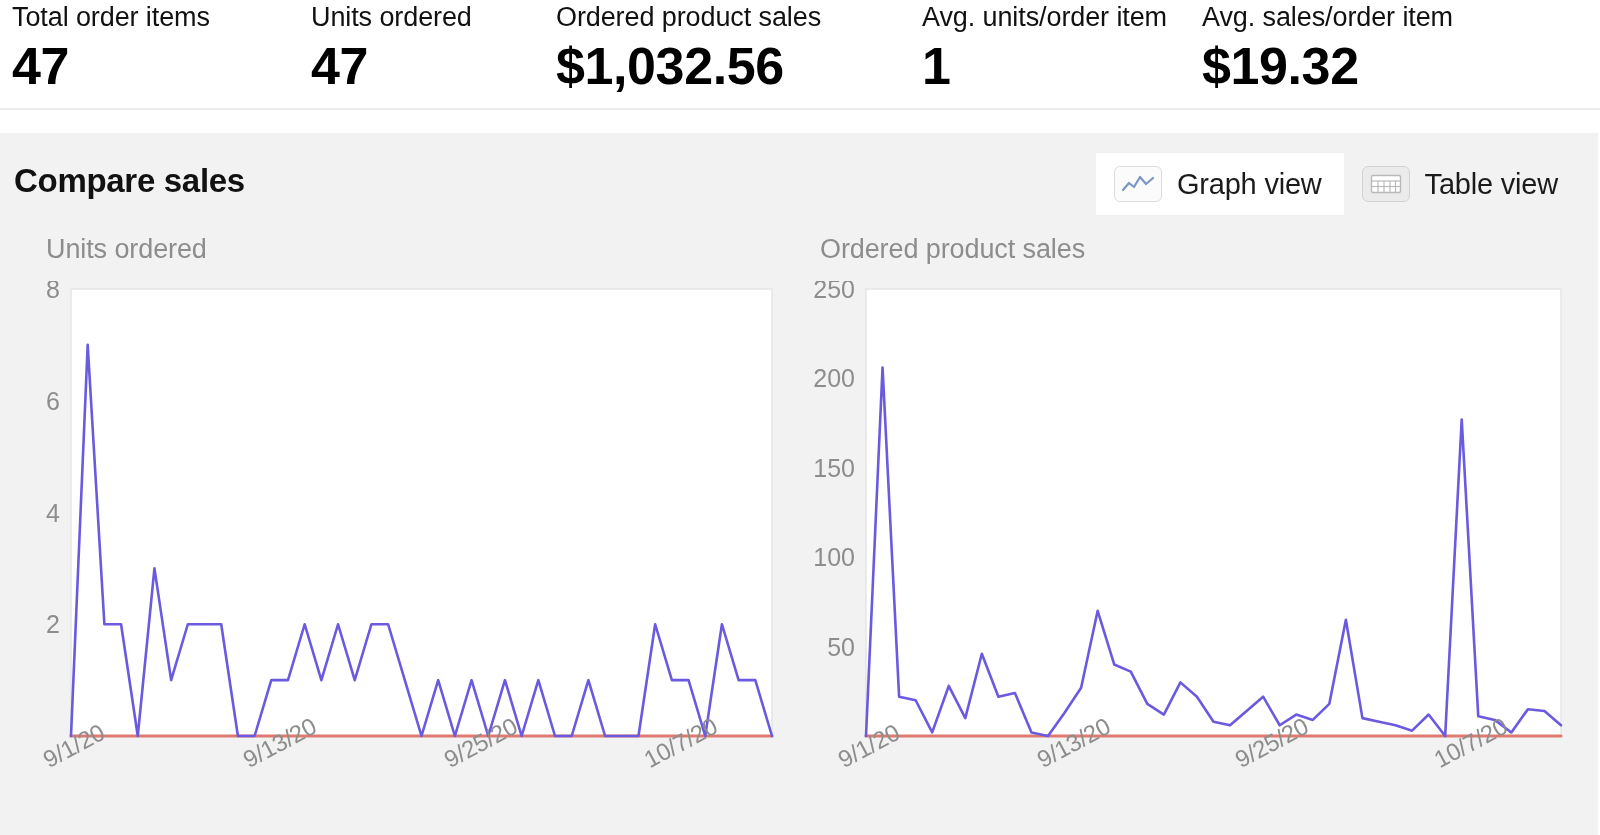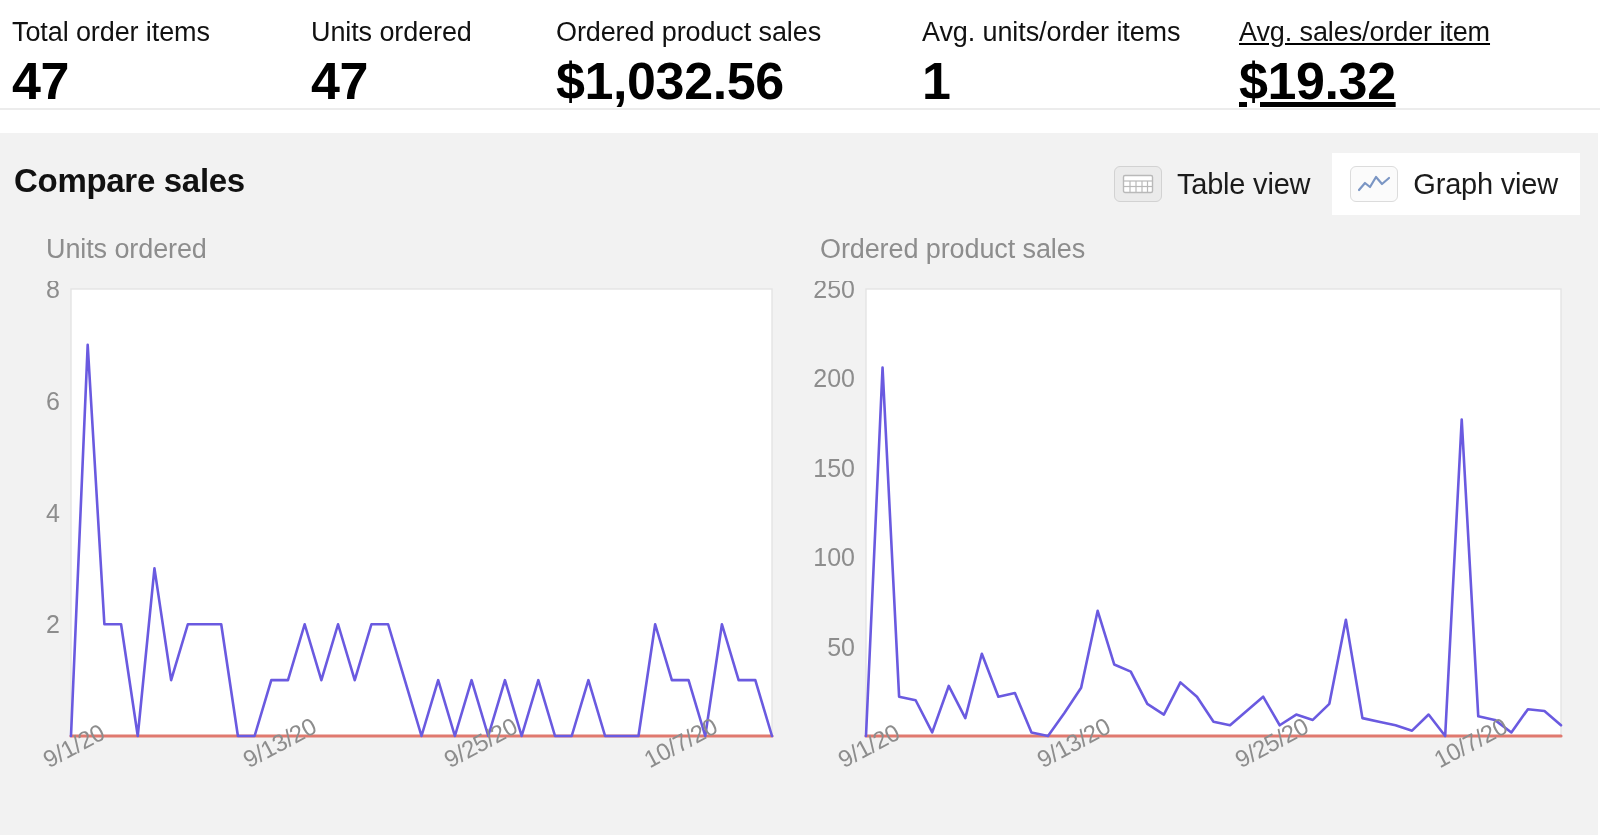--- a/index.html
+++ b/index.html
@@ -27,38 +27,38 @@
     position: absolute;
     top: 0;
     height: 108px;
   }
   .kpi-label {
     font-size: 27px;
     line-height: 32px;
     color: #111111;
     font-weight: 400;
     white-space: nowrap;
-    padding-top: 16px;
+    padding-top: 1px;
     letter-spacing: -0.1px;
   }
   .kpi-value {
     font-size: 52px;
     line-height: 46px;
     color: #000000;
     font-weight: 700;
     white-space: nowrap;
     padding-top: 10px;
     letter-spacing: -0.4px;
   }
 
   .kpi-0 { left: 12px; }
   .kpi-1 { left: 311px; }
   .kpi-2 { left: 556px; }
   .kpi-3 { left: 922px; }
-  .kpi-4 { left: 1239px; text-decoration: underline; }
+  .kpi-4 { left: 1202px; }
 
   
   .panel {
     position: absolute;
     left: 0; top: 133px;
     width: 1598px; height: 702px;
     background: #f2f2f2;
   }
 
   .panel-header {
@@ -178,61 +178,61 @@
       <div class="kpi-label">Units ordered</div>
       <div class="kpi-value">47</div>
     </div>
 
     <div class="kpi kpi-2">
       <div class="kpi-label">Ordered product sales</div>
       <div class="kpi-value">$1,032.56</div>
     </div>
 
     <div class="kpi kpi-3">
-      <div class="kpi-label">Avg. units/order items</div>
+      <div class="kpi-label">Avg. units/order item</div>
       <div class="kpi-value">1</div>
     </div>
 
     <div class="kpi kpi-4">
       <div class="kpi-label">Avg. sales/order item</div>
       <div class="kpi-value">$19.32</div>
     </div>
 
   </div>
 
   <div class="panel">
 
     <div class="panel-header">
 
       <div class="panel-title">Compare sales</div>
 
       <div class="view-toggle">
+
+        <button class="view-btn active">
+          <span class="vicon graph-ic">
+            <svg width="34" height="22" viewBox="0 0 34 22" aria-hidden="true">
+              <polyline points="2,17 8,10 13,14 19,4 25,11 32,5" fill="none" stroke="#7b96c4" stroke-width="2.2" stroke-linejoin="round" stroke-linecap="round"></polyline>
+            </svg>
+          </span>
+          <span class="view-btn-label">Graph view</span>
+        </button>
 
         <button class="view-btn">
           <span class="vicon table-ic">
             <svg width="32" height="22" viewBox="0 0 32 22" aria-hidden="true">
               <rect x="1.5" y="2.5" width="29" height="17" rx="1.5" fill="#ffffff" stroke="#b9b9b9" stroke-width="1.4"></rect>
               <line x1="1.5" y1="8" x2="30.5" y2="8" stroke="#b9b9b9" stroke-width="1.2"></line>
               <line x1="1.5" y1="13.5" x2="30.5" y2="13.5" stroke="#b9b9b9" stroke-width="1.2"></line>
               <line x1="8" y1="8" x2="8" y2="19.5" stroke="#b9b9b9" stroke-width="1.2"></line>
               <line x1="14" y1="8" x2="14" y2="19.5" stroke="#b9b9b9" stroke-width="1.2"></line>
               <line x1="20" y1="8" x2="20" y2="19.5" stroke="#b9b9b9" stroke-width="1.2"></line>
               <line x1="25.5" y1="8" x2="25.5" y2="19.5" stroke="#b9b9b9" stroke-width="1.2"></line>
             </svg>
           </span>
           <span class="view-btn-label">Table view</span>
-        </button>
-
-        <button class="view-btn active">
-          <span class="vicon graph-ic">
-            <svg width="34" height="22" viewBox="0 0 34 22" aria-hidden="true">
-              <polyline points="2,17 8,10 13,14 19,4 25,11 32,5" fill="none" stroke="#7b96c4" stroke-width="2.2" stroke-linejoin="round" stroke-linecap="round"></polyline>
-            </svg>
-          </span>
-          <span class="view-btn-label">Graph view</span>
         </button>
 
       </div>
     </div>
 
     <div class="charts">
 
       <div class="chart-block chart-left">
         <div class="chart-caption">Units ordered</div>
         <div class="plot-wrap">

